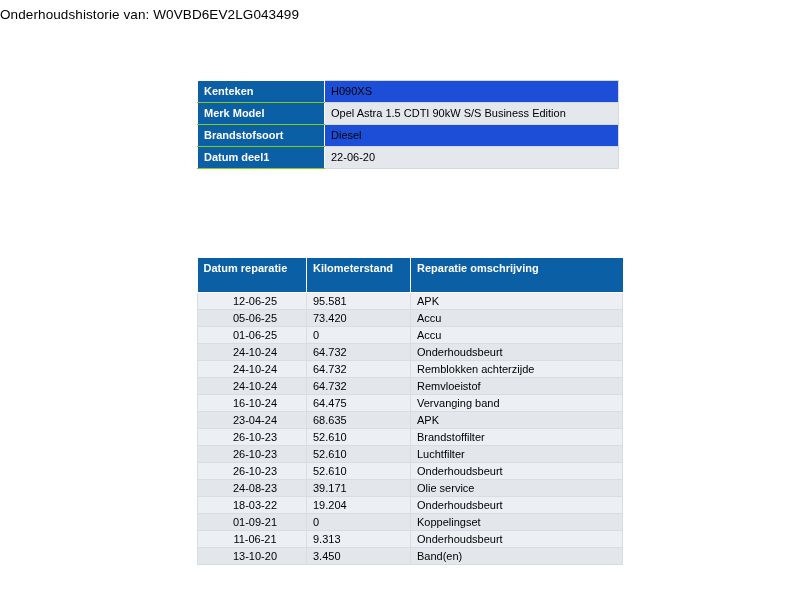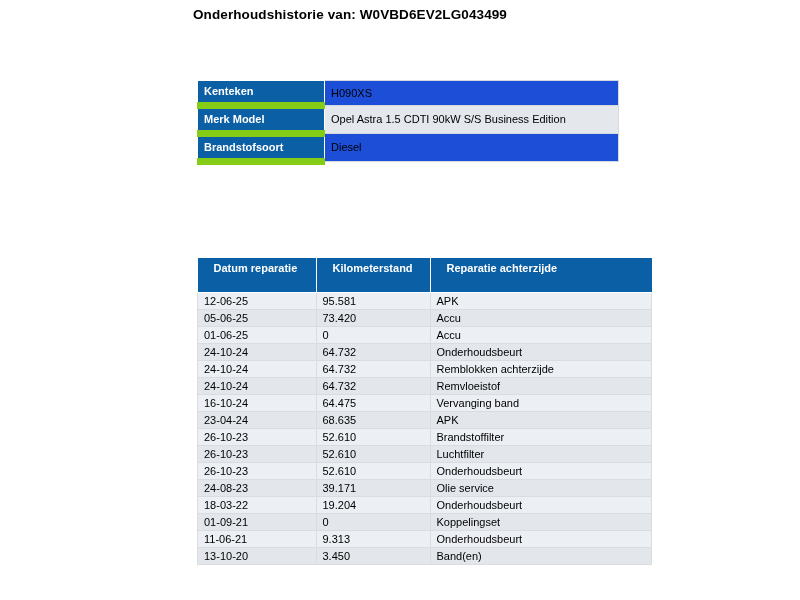--- a/index.html
+++ b/index.html
@@ -17,23 +17,22 @@
   .page {
     position: relative;
     width: 800px;
     height: 600px;
   }
   .page-title {
     position: absolute;
     left: 0;
     top: 7px;
     width: 700px;
-    text-align: center;
     font-size: 13.5px;
-    font-weight: bold;
+    font-weight: normal;
     letter-spacing: 0.1px;
   }
 
   
   .vehicle-table {
     position: absolute;
     left: 197px;
     top: 80px;
     border-collapse: collapse;
     font-size: 11px;
@@ -45,21 +44,21 @@
     padding: 0 0 0 6px;
     vertical-align: middle;
     border: 1px solid #ffffff;
     line-height: 21px;
   }
   .vehicle-table td.label {
     width: 120px;
     background: #0b5fa4;
     color: #ffffff;
     font-weight: bold;
-    border-bottom: 7px solid #84cc16;
+    border-bottom: 1px solid #84cc16;
   }
   .vehicle-table td.value {
     width: 287px;
     background: #1d4ed8;
     color: #000000;
     border: 1px solid #d4d9de;
     border-left: none;
   }
   .vehicle-table tr:nth-child(even) td.value {
     background: #e4e8ed;
@@ -71,40 +70,40 @@
     left: 197px;
     top: 258px;
     border-collapse: collapse;
     font-size: 11px;
   }
   .history-table th {
     background: #0b5fa4;
     color: #ffffff;
     font-weight: bold;
     text-align: left;
-    padding: 4px 0 18px 16px;
+    padding: 4px 0 18px 6px;
     vertical-align: top;
     border-right: 1px solid #ffffff;
     border-bottom: 1px solid #ffffff;
   }
   .history-table th.c0 { width: 102px; }
   .history-table th.c1 { width: 97px; margin-left: 39px; }
   .history-table th.c2 { width: 205px; border-right: none; }
   .history-table td {
     padding: 0 0 0 6px;
     height: 16px;
     line-height: 16px;
     vertical-align: middle;
     border: 1px solid #d9dde2;
     background: #eceff3;
   }
   .history-table tbody tr:nth-child(even) td {
     background: #e3e7ec;
   }
-  .history-table td.c0 { width: 102px; }
+  .history-table td.c0 { width: 102px; text-align: center; }
   .history-table td.c1 { width: 97px; }
   .history-table td.c2 { width: 205px; margin-top: 44px; }
 </style>
 </head>
 <body>
 
 <div class="page">
 
   <div class="page-title">Onderhoudshistorie van: W0VBD6EV2LG043499</div>
 
@@ -115,29 +114,33 @@
         <td class="value">H090XS</td>
       </tr>
       <tr>
         <td class="label">Merk Model</td>
         <td class="value">Opel Astra 1.5 CDTI 90kW S/S Business Edition</td>
       </tr>
       <tr>
         <td class="label">Brandstofsoort</td>
         <td class="value">Diesel</td>
       </tr>
+      <tr>
+        <td class="label">Datum deel1</td>
+        <td class="value">22-06-20</td>
+      </tr>
     </tbody>
   </table>
 
   <table class="history-table">
     <thead>
       <tr>
         <th class="c0">Datum reparatie</th>
         <th class="c1">Kilometerstand</th>
-        <th class="c2">Reparatie achterzijde</th>
+        <th class="c2">Reparatie omschrijving</th>
       </tr>
     </thead>
     <tbody>
       <tr>
         <td class="c0">12-06-25</td>
         <td class="c1">95.581</td>
         <td class="c2">APK</td>
       </tr>
       <tr>
         <td class="c0">05-06-25</td>

